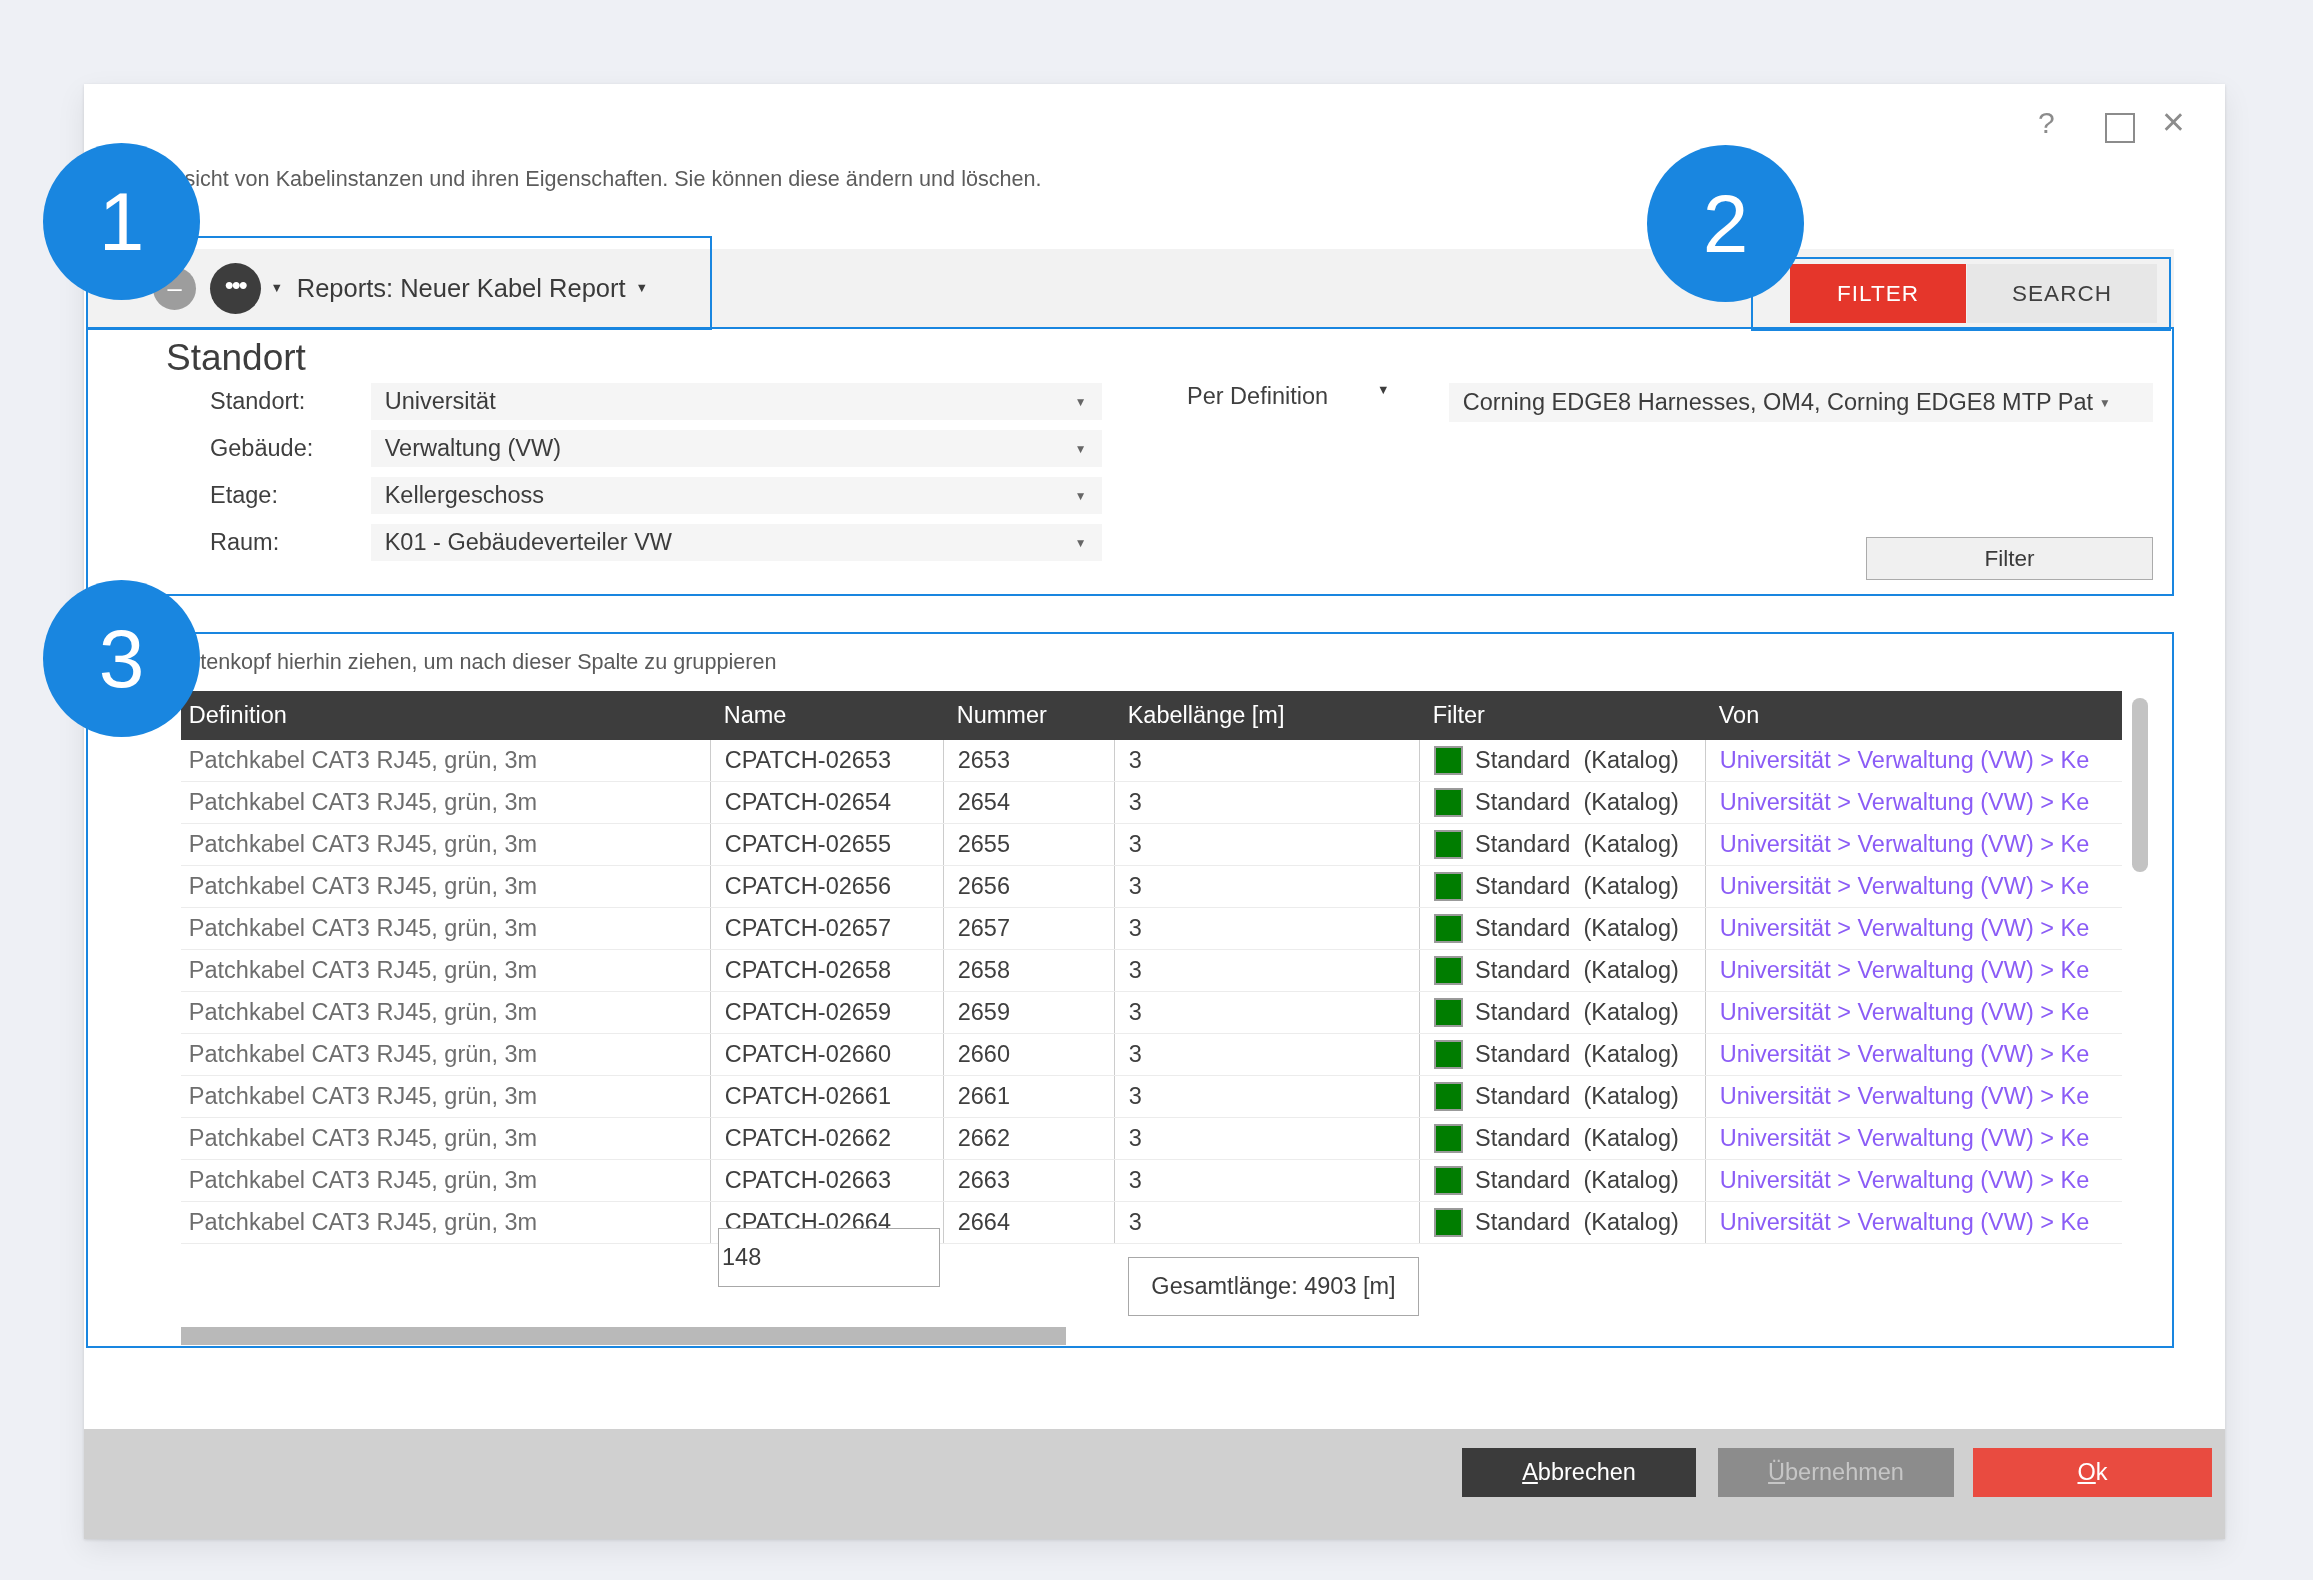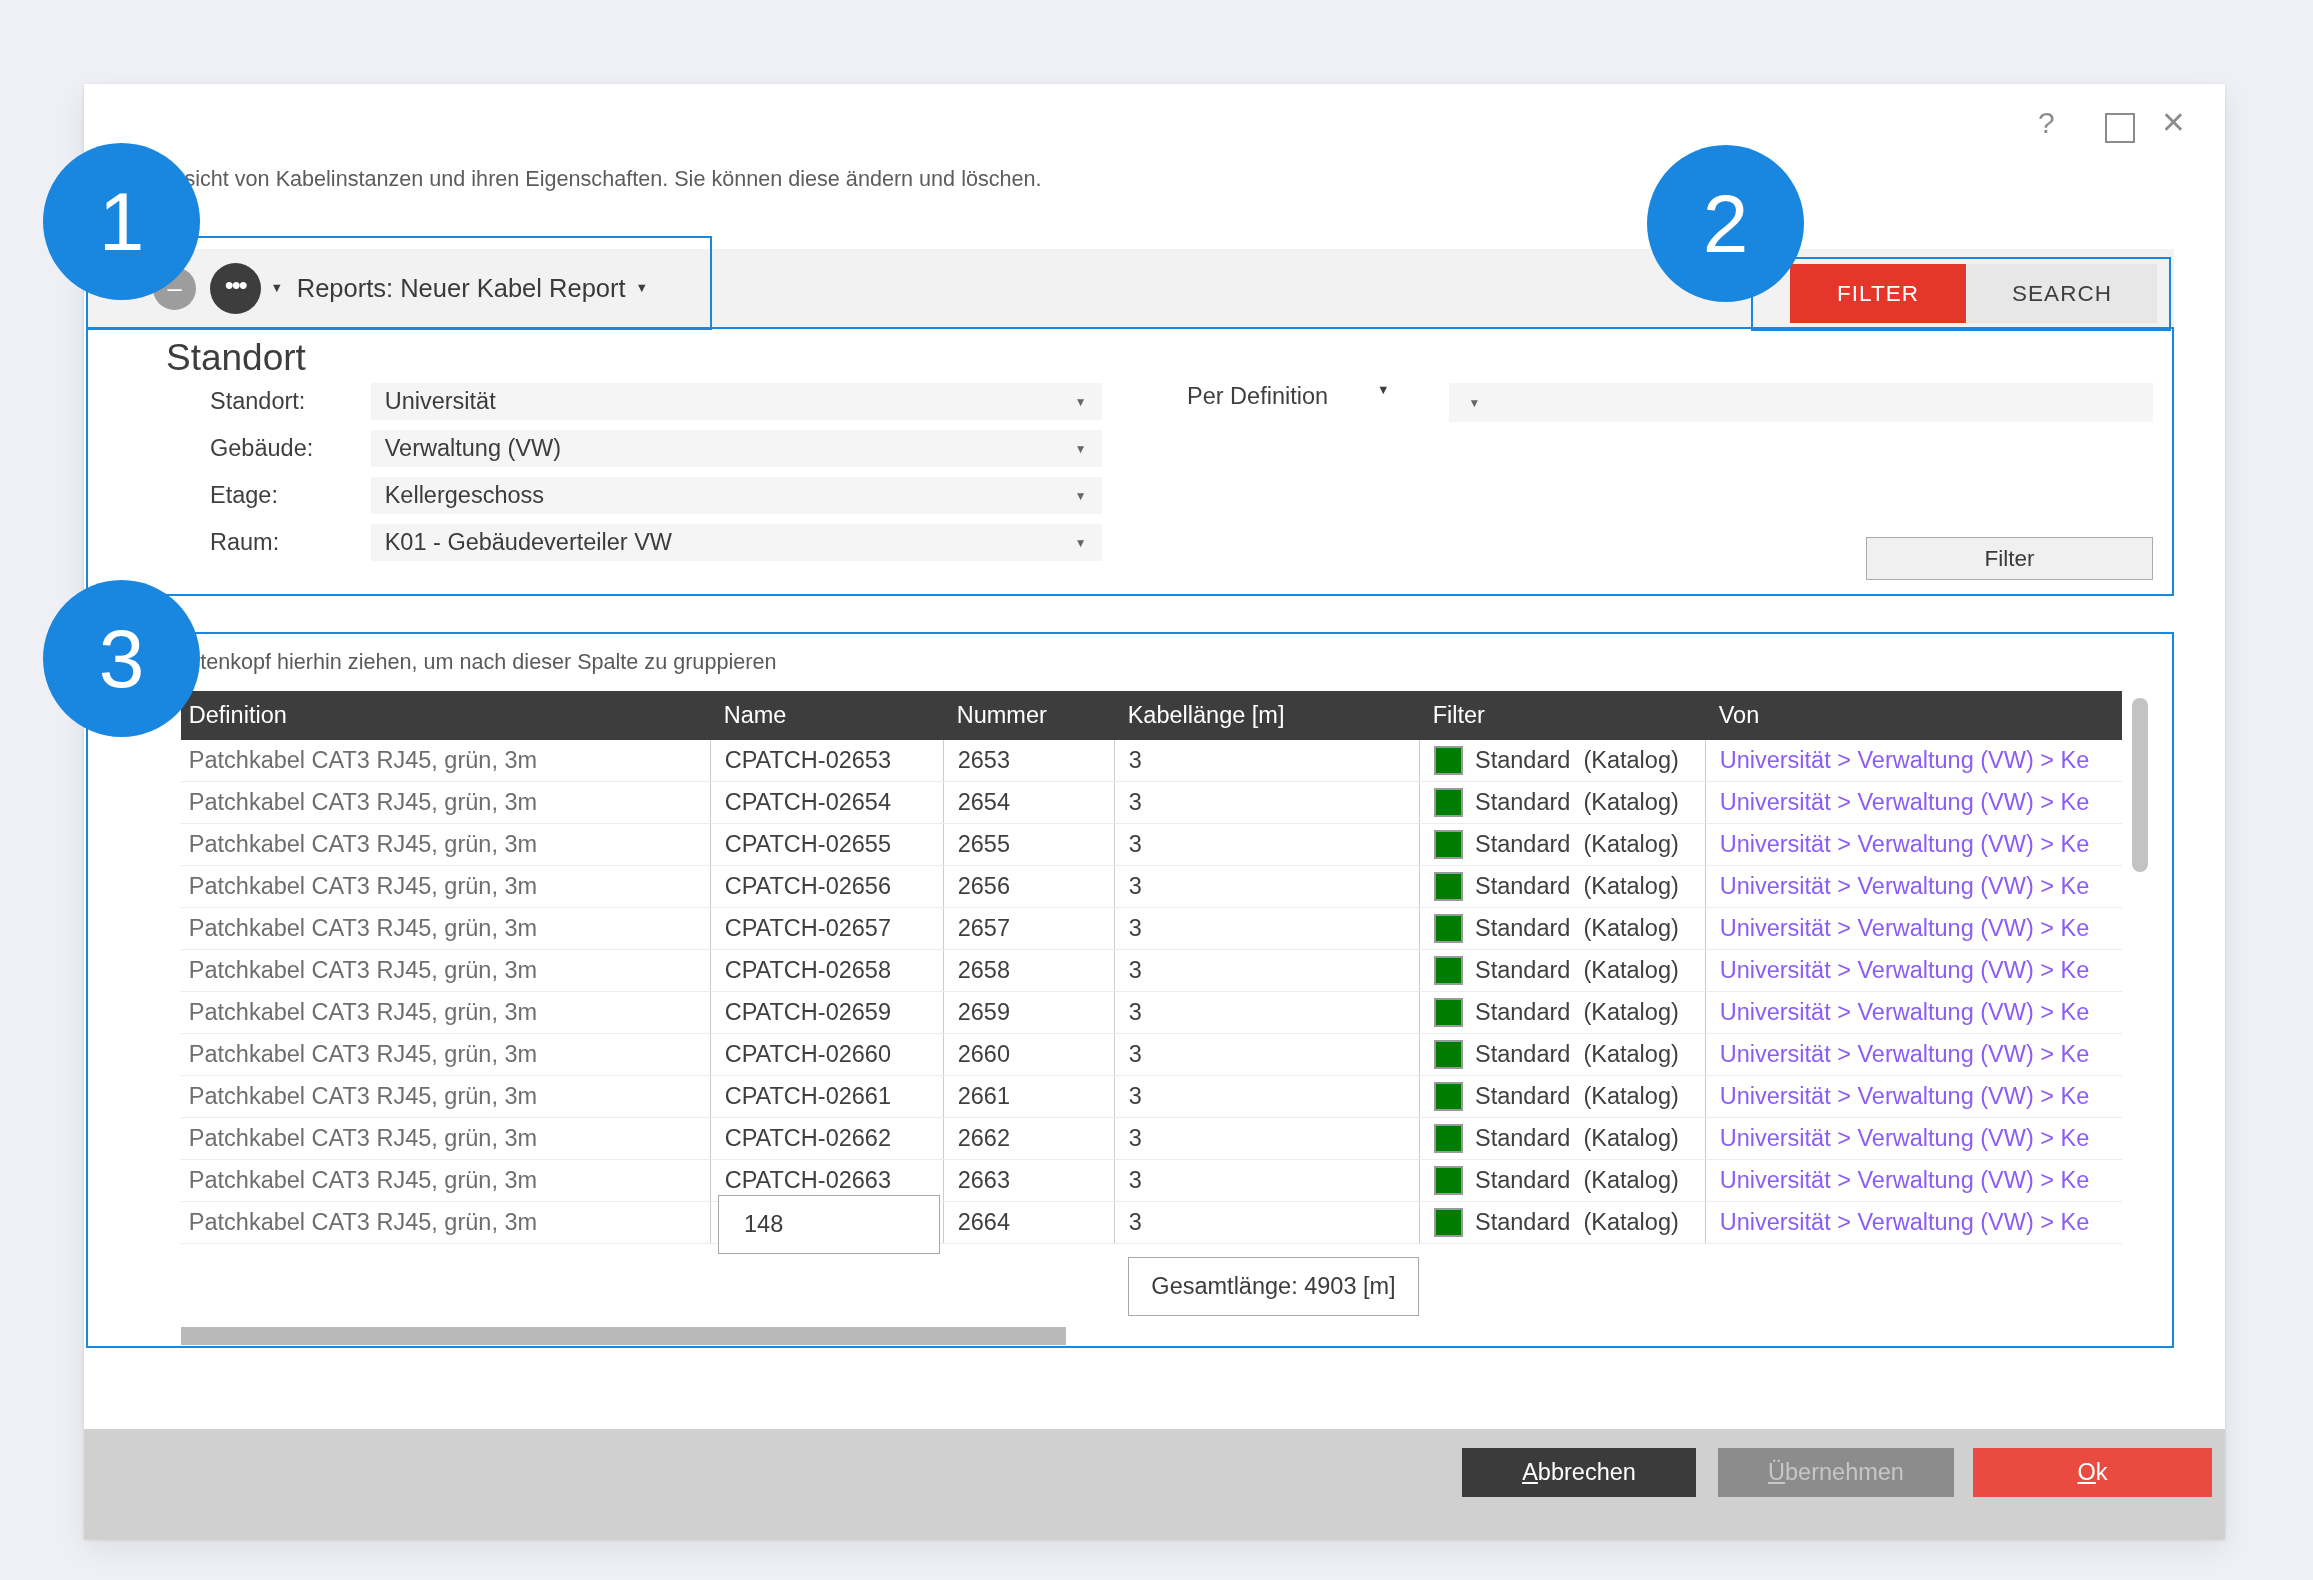--- a/index.html
+++ b/index.html
@@ -80,21 +80,21 @@
   .cell{font-size:23.5px;color:#3f3f3f;padding-left:13.7px;white-space:nowrap;overflow:hidden;height:100%;
         display:flex;align-items:center;box-sizing:border-box;}
   .cell.bordered{border-left:1px solid #cccccc;}
   .cell.def{color:#6e6e6e;padding-left:7.8px;}
   .cell.von{color:#8b5cf6;}
   .cell.farbe span.ftxt{white-space:pre;}
   .swatch{display:inline-block;width:25.5px;height:25.5px;background:#007d00;border:2px solid #9a9a9a;
           box-sizing:content-box;margin-right:11.8px;flex:0 0 auto;}
   .sum-box{border:1px solid #a8a8a8;box-sizing:border-box;height:59px;display:flex;align-items:center;
            font-size:23.5px;color:#3c3c3c;background:#ffffff;}
-  .count-box{left:634px;top:1111px;width:222px;padding-left:25px;}
+  .count-box{left:634px;top:1144px;width:222px;padding-left:3px;}
   .total-box{left:1044px;top:1173px;width:291px;justify-content:center;}
   .hscroll-thumb{left:97px;top:1243px;width:885px;height:17.6px;background:#b9b9b9;}
   .vscroll-thumb{left:2048px;top:614px;width:15.7px;height:174px;background:#c3c3c3;border-radius:7.8px;}
 
   
   .footer-bar{left:0;top:1345px;width:2141px;height:110px;background:#d0d0d0;}
   .f-btn{top:1364px;height:49px;display:flex;align-items:center;justify-content:center;
          font-size:23.5px;cursor:default;}
   .f-btn .lab{display:block;}
   .f-btn .lab::first-letter{text-decoration:underline;}
@@ -154,20 +154,21 @@
     <span>K01 - Gebäudeverteiler VW</span>
     <span class="fcaret">▼</span>
   </div>
 
   <div class="abs section-h kab-head"></div>
   <div class="abs perdef">
     <span>Per Definition</span>
     <span class="caret">▼</span>
   </div>
   <div class="abs f-field defval">
+    <span style="overflow:hidden;white-space:nowrap;">Corning EDGE8 Harnesses, OM4, Corning EDGE8 MTP Pat</span>
     <span class="fcaret" style="position:static;margin-left:5.9px;">▼</span>
   </div>
   <div class="abs filter-btn">Filter</div>
 
   <div class="abs group-hint">Spaltenkopf hierhin ziehen, um nach dieser Spalte zu gruppieren</div>
   <div class="abs asterisk">✳</div>
   <div class="abs grid-head" id="grid-head">
       <div class="hcell">Definition</div>
       <div class="hcell">Name</div>
       <div class="hcell">Nummer</div>

